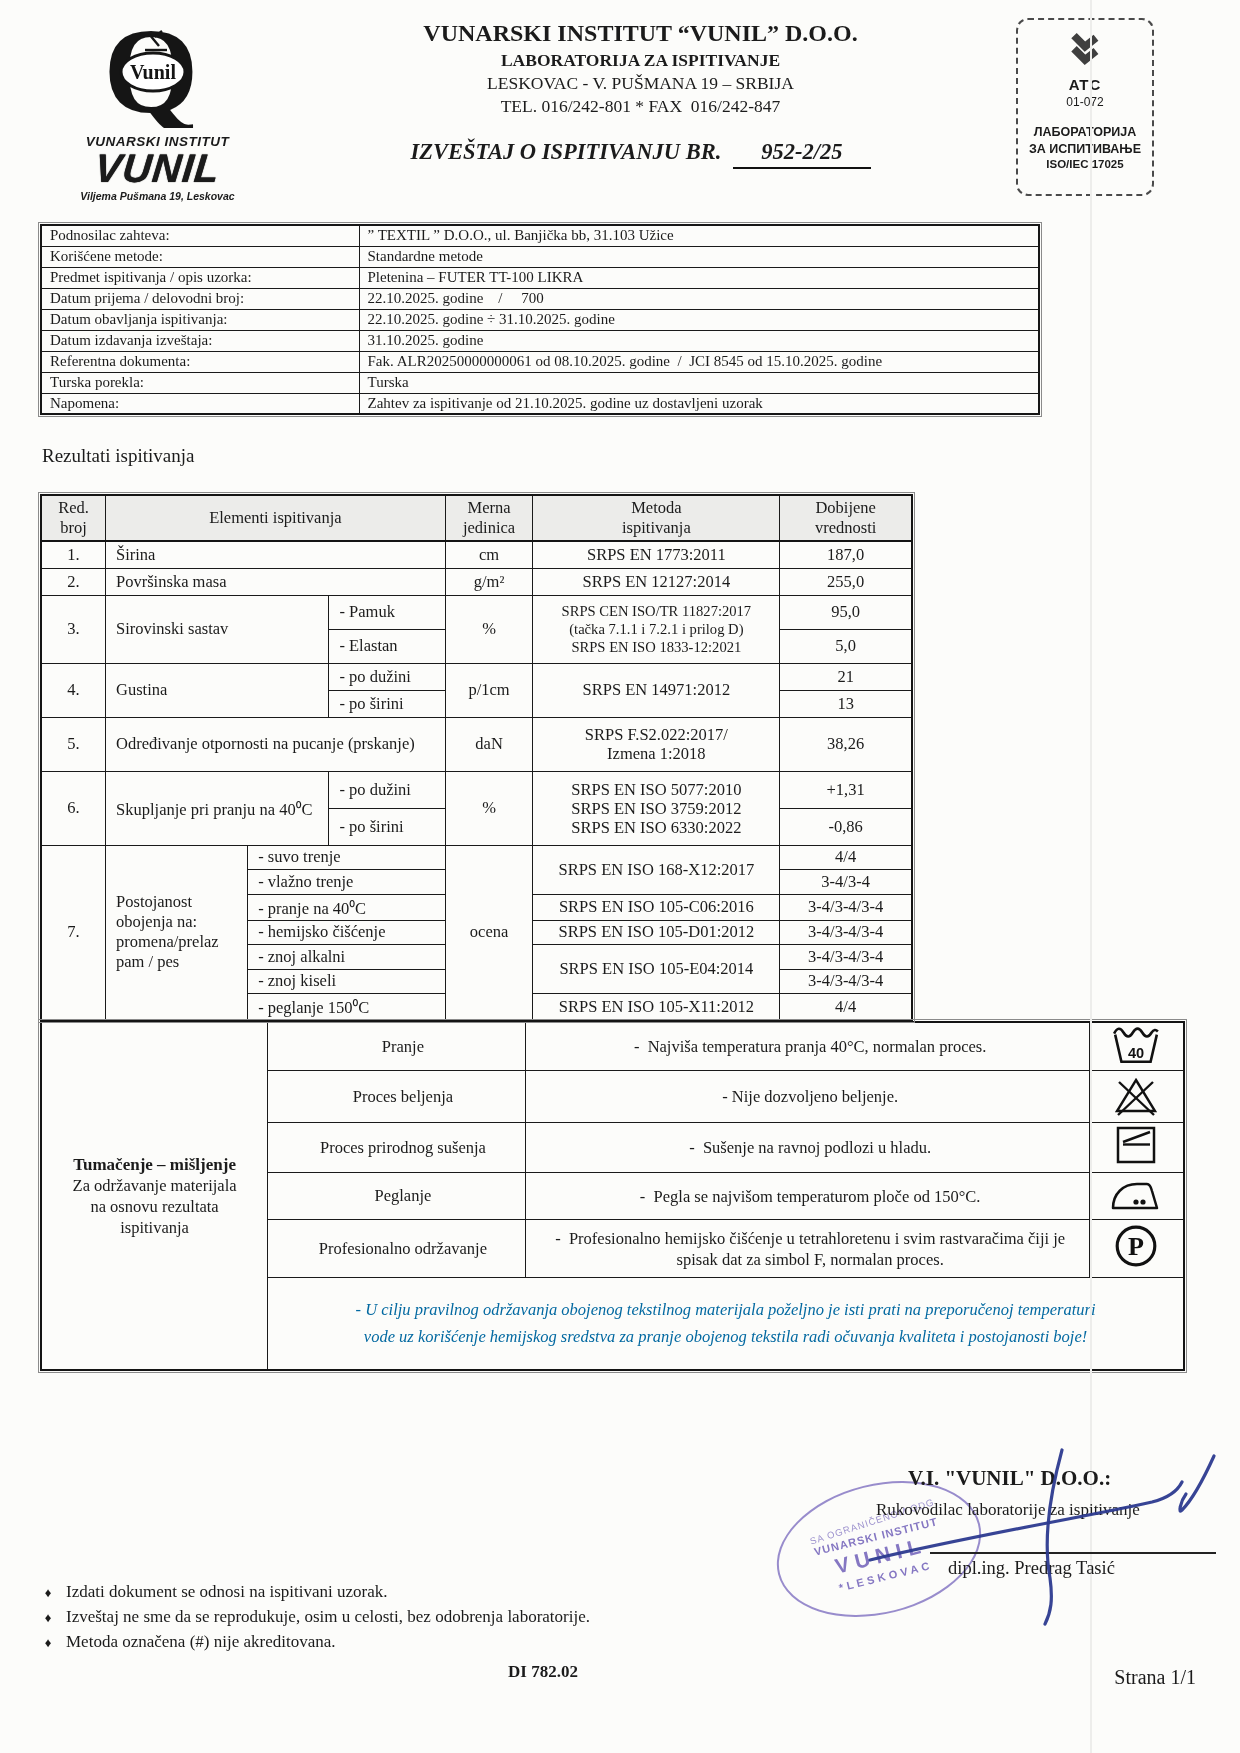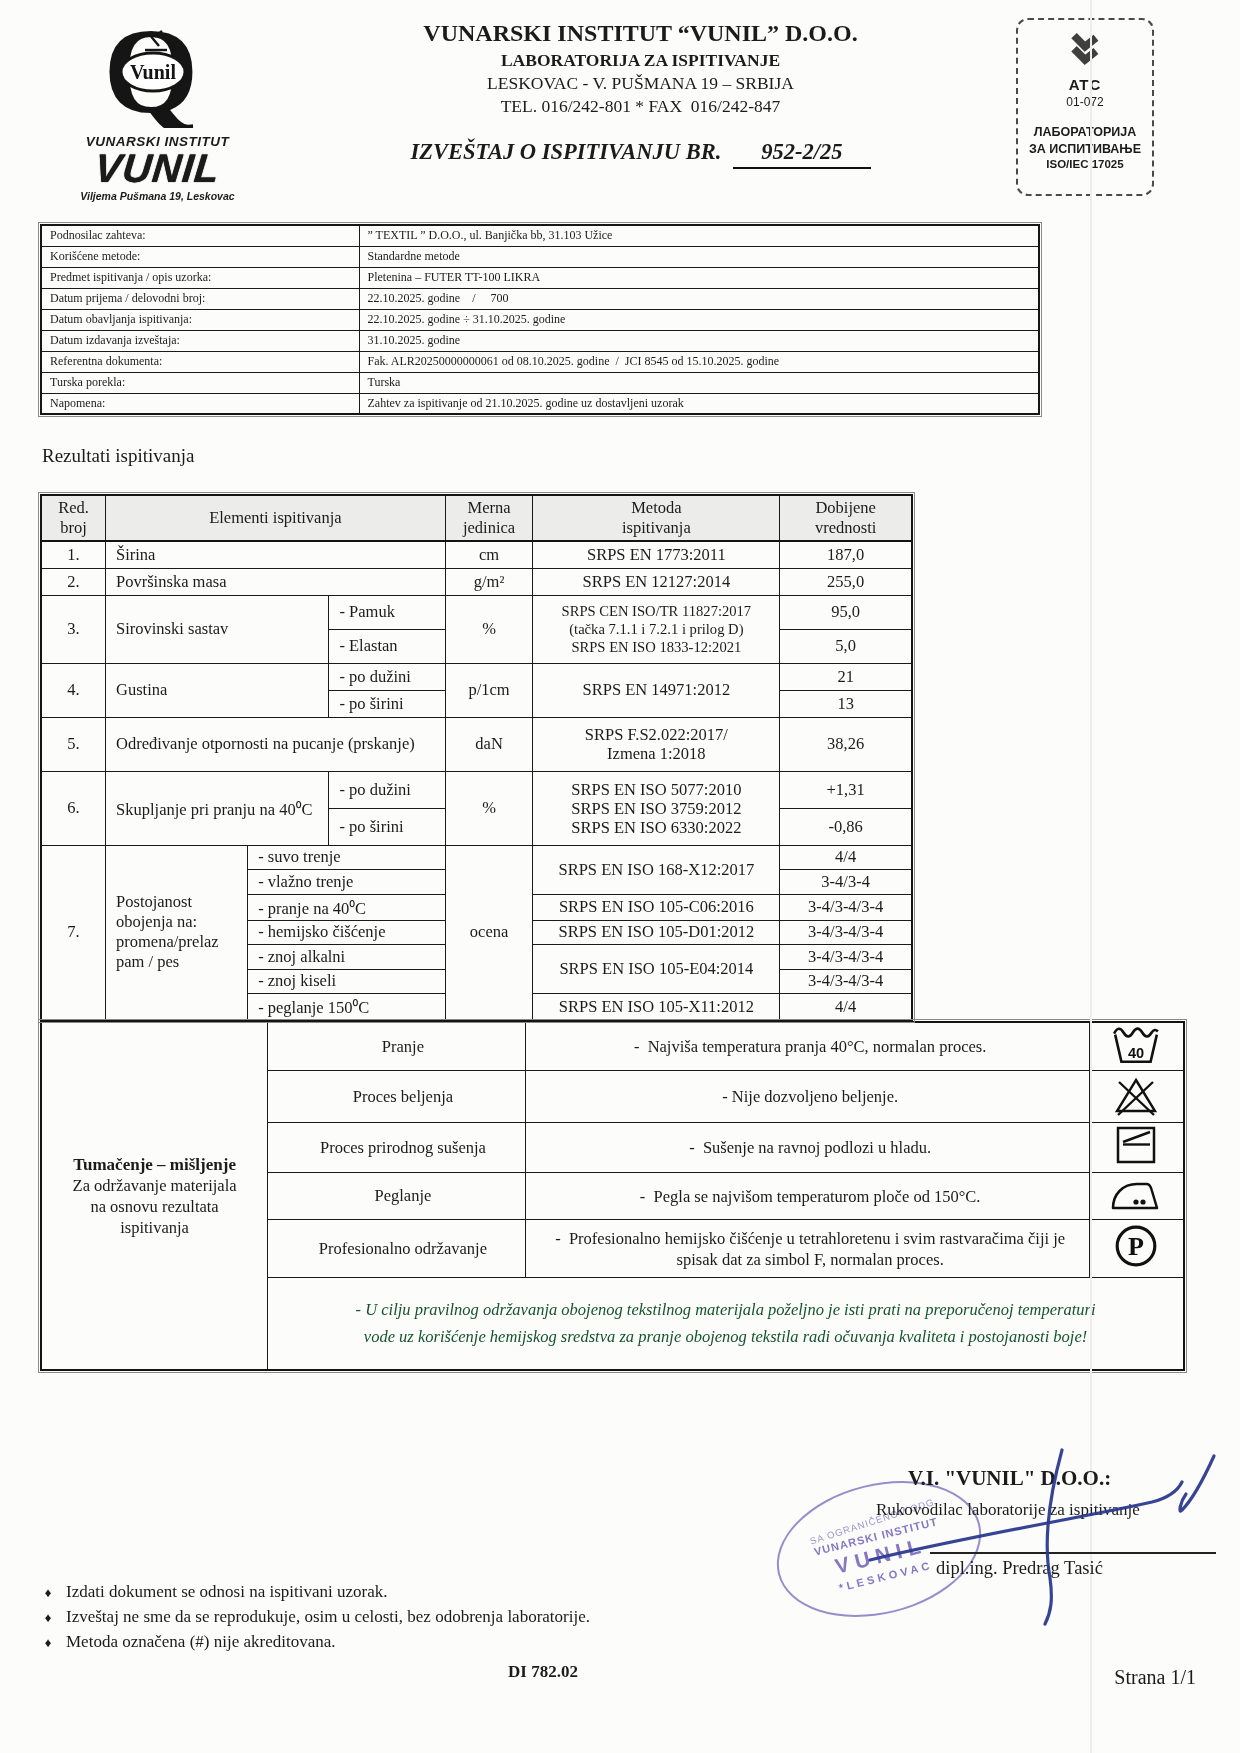--- a/index.html
+++ b/index.html
@@ -32,21 +32,21 @@
   .badge-cyr { font-size:12.5px; font-weight:bold; margin-top:2px; line-height:15px; }
   .badge-iso { font-size:11.5px; font-weight:bold; margin-top:1px; }
   .badge-cyr-wrap { margin-top:16px; }
 
   
   table { border-collapse:collapse; }
   .dbl { outline:1px solid #8b8b8b; outline-offset:1px; }
 
   
   .info { width:1000px; margin:22px 0 0 40px; border:2px solid #161616; }
-  .info td { border:1.3px solid #1a1a1a; font-size:12px; padding:0 8px; height:21px; line-height:19px;font-family:Liberation Serif, serif; }
+  .info td { border:1.3px solid #1a1a1a; font-size:15px; padding:0 8px; height:21px; line-height:19px;font-family:Liberation Serif, serif; }
   .info td.lbl { width:318px; }
 
   
   .res-heading { margin:30px 0 0 42px; font-size:19px; }
 
   
   .results { width:873px; margin:27px 0 0 40px; border:2.5px solid #141414; }
   .results th, .results td { border:1.4px solid #1a1a1a; font-size:16.5px; text-align:center; vertical-align:middle; padding:1px 5px; }
   .results th { font-weight:normal; background:#ececea; height:46px; line-height:20px; border-bottom:2.2px solid #141414; }
   .results td.lft { text-align:left; padding-left:10px; }
@@ -62,28 +62,28 @@
   
   .care { width:1145px; margin:0 0 0 40px; border:2.5px solid #141414; }
   .care td { border:1.4px solid #1a1a1a; font-size:16.5px; vertical-align:middle;text-align:center; }
   .care td.interp { text-align:center; line-height:21px; }
   .care td.clabel { padding-left:13px; }
   .care td.cdesc { padding-left:14px; line-height:21px; padding-right:8px; }
   .care td.csym { text-align:center; }
   .interp-title { font-weight:bold; font-size:17px; }
   .rc46 td { height:47px; }
   .rc56 td { height:58px; }
-  .note-cell { font-style:italic; text-align:center; line-height:27px; font-size:16.8px; color:#14532d; height:92px; }
+  .note-cell { font-style:italic; text-align:center; line-height:27px; font-size:16.8px; color:#0369a1; height:92px; }
 
   
   .sig-wrap { position:absolute; left:680px; top:1440px; width:560px; height:235px; }
   .sig-company { position:absolute; left:228px; top:26px; font-size:21px; font-weight:bold; white-space:nowrap; }
   .sig-role { position:absolute; left:196px; top:60px; font-size:17px; white-space:nowrap; }
   .sig-rule { position:absolute; left:250px; top:112px; width:286px; border-top:2px solid #222; }
-  .sig-name { position:absolute; left:256px; top:118px; font-size:18.5px; white-space:nowrap; }
+  .sig-name { position:absolute; left:268px; top:118px; font-size:18.5px; white-space:nowrap; }
   .stamp { position:absolute; left:95px; top:44px; width:208px; height:130px; transform:rotate(-14deg);
     border:2.5px solid rgba(124,109,192,.85); border-radius:50%;
     display:flex; flex-direction:column; align-items:center; justify-content:center;
     color:#7b6cbe; font-family:"Liberation Sans",sans-serif; opacity:.92; }
   .stamp-arc { font-size:9.5px; letter-spacing:1px; transform:rotate(-4deg); opacity:.8; margin-bottom:4px; }
   .stamp-l1 { font-size:11px; font-weight:bold; letter-spacing:1px; }
   .stamp-l2 { font-size:21px; font-weight:bold; letter-spacing:6px; margin-top:2px; }
   .stamp-l3 { font-size:11px; font-weight:bold; letter-spacing:3.5px; margin-top:3px; }
   .sig-ink { position:absolute; left:120px; top:4px; }
   .sig-ink path { stroke:#2c3a8f; stroke-width:3.2; fill:none; stroke-linecap:round; opacity:.95; }

